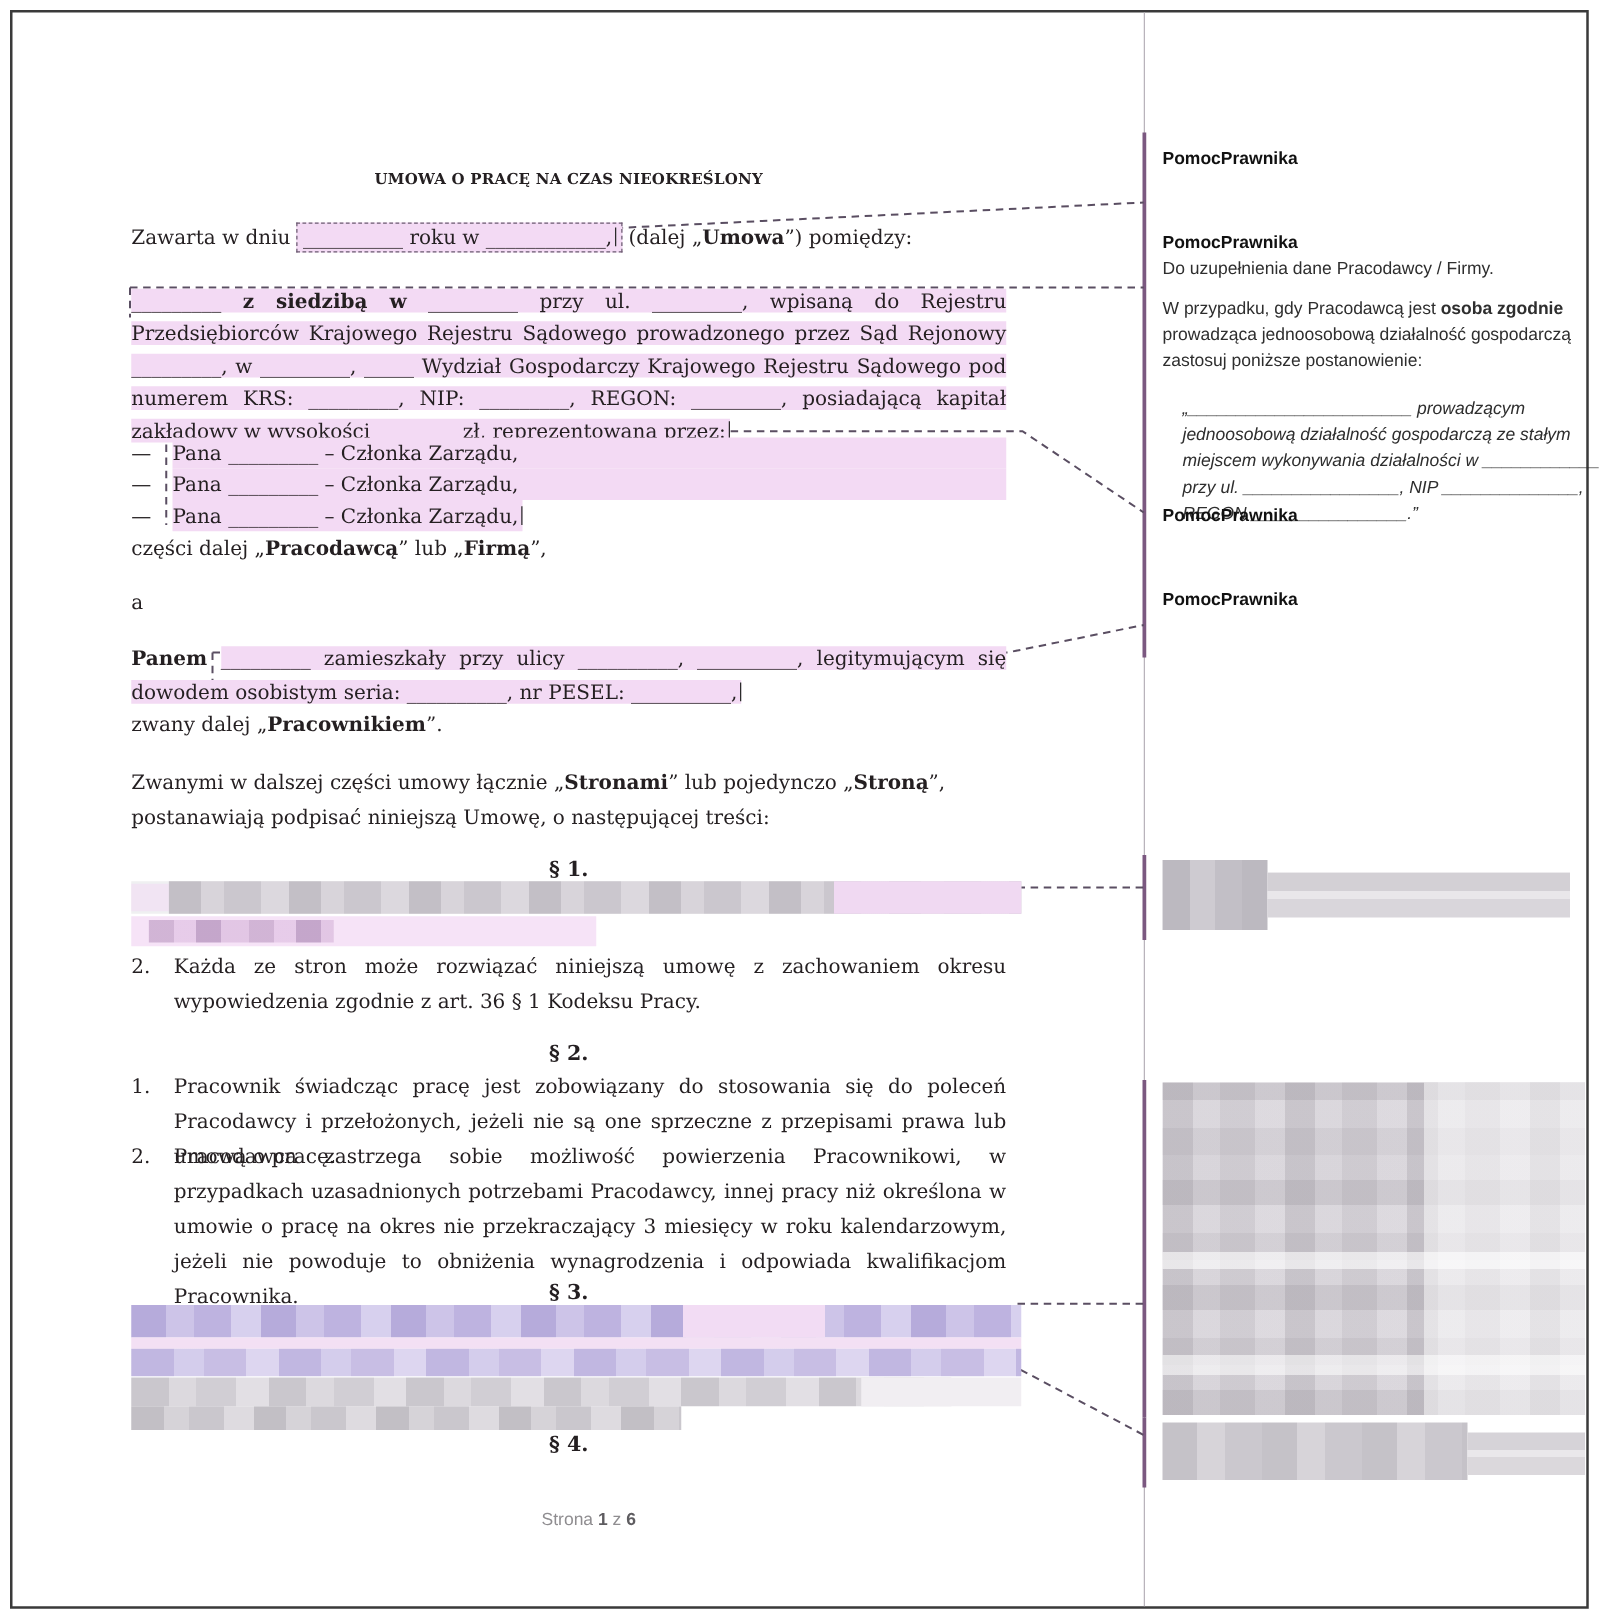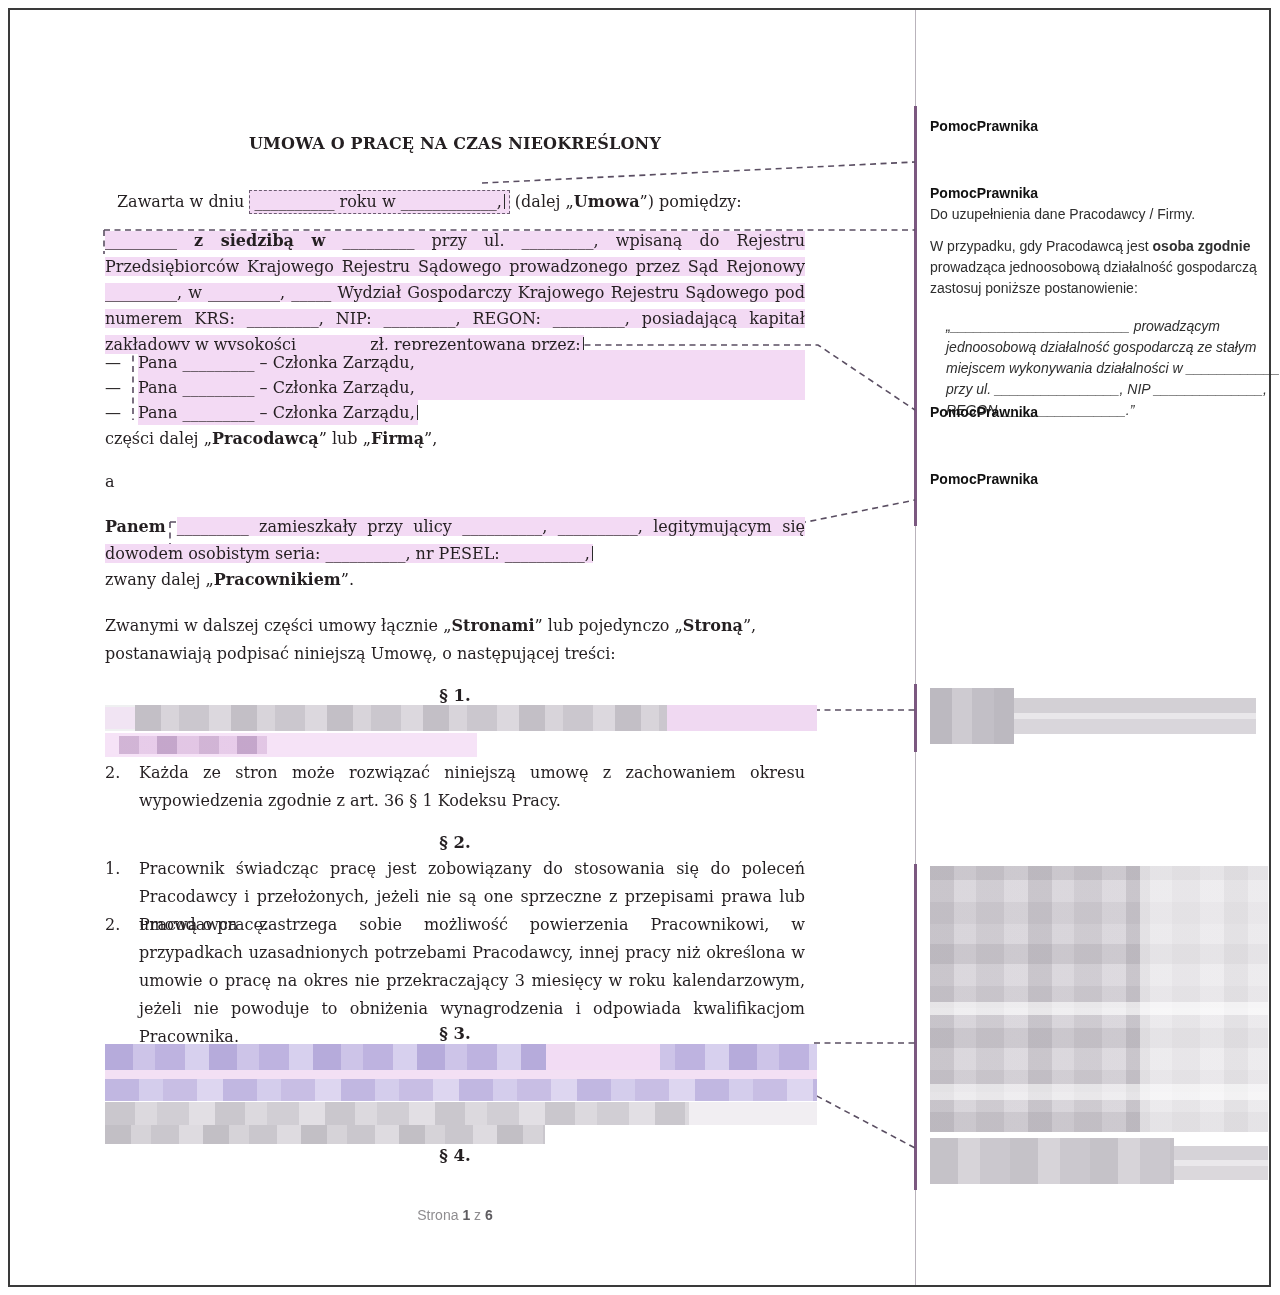--- a/index.html
+++ b/index.html
@@ -13,35 +13,35 @@
   .acc.a1{top:106px;height:420px;}
   .acc.a2{top:684px;height:68px;}
   .acc.a3{top:864px;height:270px;}
   .acc.a4{top:1134px;height:56px;}
   
   svg.connectors{position:absolute;left:0;top:0;pointer-events:none;}
   .dash{stroke:#5a4e62;stroke-width:1.6;fill:none;stroke-dasharray:6 4.5;}
   
   .doc{position:absolute;left:105px;top:0;width:700px;font-size:16px;line-height:27px;}
   .doc .abs{position:absolute;left:0;width:700px;}
-  h1.title{font-size:16px;font-weight:bold;text-align:center;margin:0;letter-spacing:.2px;}
+  h1.title{font-size:12px;font-weight:bold;text-align:center;margin:0;letter-spacing:.2px;}
   .hl{background:#f3daf4;}
   .boxed{border:1.5px dashed #6b5b70;border-bottom-style:dashed;padding:1px 4px 2px 4px;}
   .cursor::after{content:"";display:inline-block;border-left:1.5px solid #2b2b2b;
                  height:15px;margin-left:2px;vertical-align:-2px;}
   .just{text-align:justify;}
   .li{display:flex;line-height:25px;}
   .li .mk{width:33px;flex:none;}
   .li .grow{flex:1;}
   .li .fit{flex:none;}
   .sec{font-size:16.5px;font-weight:bold;text-align:center;margin:0;}
   .num-item{display:flex;}
   .num-item .num{width:34px;flex:none;}
   .num-item .bd{flex:1;text-align:justify;}
-  .footer{position:absolute;top:1202px;left:0;width:700px;text-align:center;
+  .footer{position:absolute;top:1202px;left:16px;width:700px;text-align:center;
           font-family:"Liberation Sans",sans-serif;font-size:14px;color:#8f8d90;}
   .footer b{color:#5e5c60;}
   
   .blur-s1 .r1{height:26px;width:712px;position:relative;background:#eff0f1;}
   .blur-s1 .r1::before{content:"";position:absolute;left:0;top:2px;bottom:2px;width:36px;background:#f3daf4;opacity:.55;}
   .blur-s1 .r1::after{content:"";position:absolute;left:30px;right:0;top:0;bottom:0;
      background:linear-gradient(90deg,transparent 0 78%,#f0d9f2 78%),
      repeating-linear-gradient(90deg,#c3bfc6 0 26px,#d8d4da 26px 44px,#cbc7ce 44px 74px,#dcd8de 74px 96px);}
   .blur-s1 .r2{height:24px;width:372px;margin-top:2px;position:relative;background:#f6e3f7;}
   .blur-s1 .r2::after{content:"";position:absolute;left:14px;width:148px;top:3px;bottom:3px;
@@ -101,21 +101,21 @@
   <path class="dash" d="M170,522 V546"></path>
   <path class="dash" d="M814,710 H915"></path>
   <path class="dash" d="M814,1043 H915"></path>
   <path class="dash" d="M798,1086 L915,1148"></path>
 </svg>
 
 <main class="doc">
 
   <h1 class="title abs" style="top:130px;">UMOWA O PRACĘ NA CZAS NIEOKREŚLONY</h1>
 
-  <p class="abs" style="top:176px;margin:12px;"><span>Zawarta w dniu </span><span class="hl boxed cursor">__________ roku w ____________,</span><span> (dalej „</span><b>Umowa</b><span>”) pomiędzy:</span></p>
+  <p class="abs" style="top:176px;margin:0;"><span>Zawarta w dniu </span><span class="hl boxed cursor">__________ roku w ____________,</span><span> (dalej „</span><b>Umowa</b><span>”) pomiędzy:</span></p>
 
   <p class="abs just" style="top:228px;margin:0;line-height:26px;"><span class="hl cursor"><span>_________ </span><b>z siedzibą w</b><span> _________ przy ul. _________, wpisaną do Rejestru Przedsiębiorców Krajowego Rejestru Sądowego prowadzonego przez Sąd Rejonowy _________, w _________, _____ Wydział Gospodarczy Krajowego Rejestru Sądowego pod numerem KRS: _________, NIP: _________, REGON: _________, posiadającą kapitał zakładowy w wysokości ________ zł, reprezentowana przez:</span></span></p>
 
   <div class="abs" style="top:350px;">
     <div class="li">
         <span class="mk">—</span>
         <span class="hl grow">Pana _________ – Członka Zarządu,</span>
       </div>
     <div class="li">
         <span class="mk">—</span>

